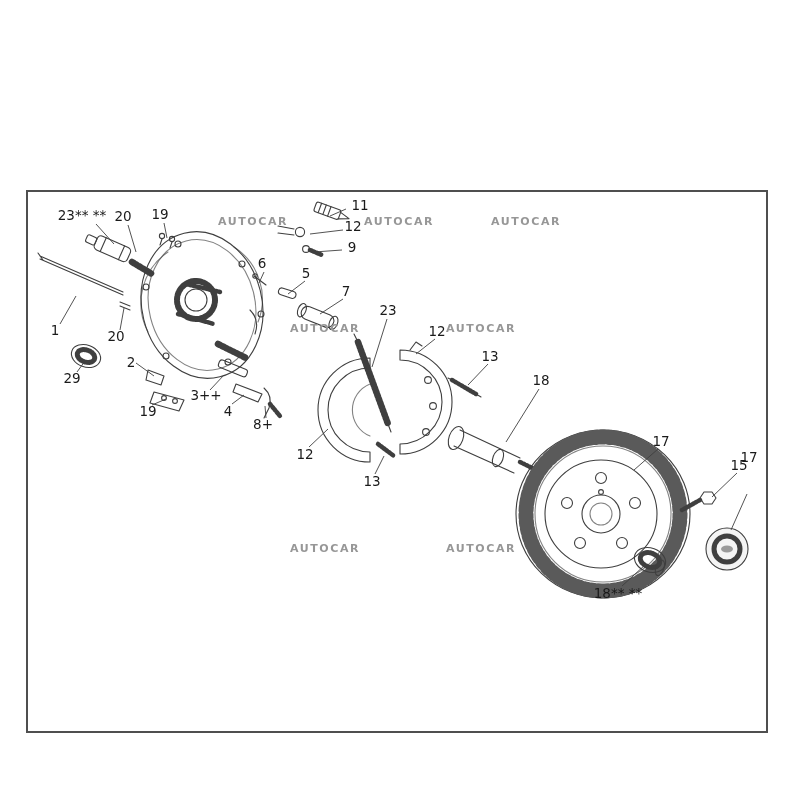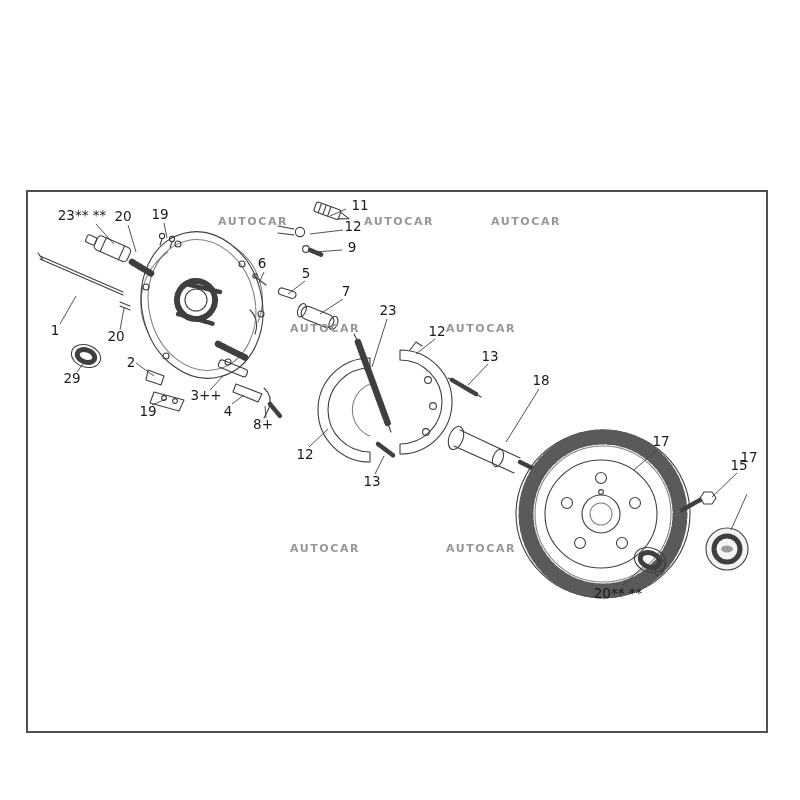--- a/index.html
+++ b/index.html
@@ -253,15 +253,15 @@
   <div class="part-label" style="left:55px;top:330px">1</div>
   <div class="part-label" style="left:116px;top:336px">20</div>
   <div class="part-label" style="left:72px;top:378px">29</div>
   <div class="part-label" style="left:131px;top:362px">2</div>
   <div class="part-label" style="left:148px;top:411px">19</div>
   <div class="part-label" style="left:206px;top:395px">3++</div>
   <div class="part-label" style="left:228px;top:411px">4</div>
   <div class="part-label" style="left:263px;top:424px">8+</div>
   <div class="part-label" style="left:305px;top:454px">12</div>
   <div class="part-label" style="left:372px;top:481px">13</div>
-  <div class="part-label" style="left:618px;top:593px">20** **</div>
+  <div class="part-label" style="left:618px;top:593px">18** **</div>
 
 </div>
 
 </body></html>

